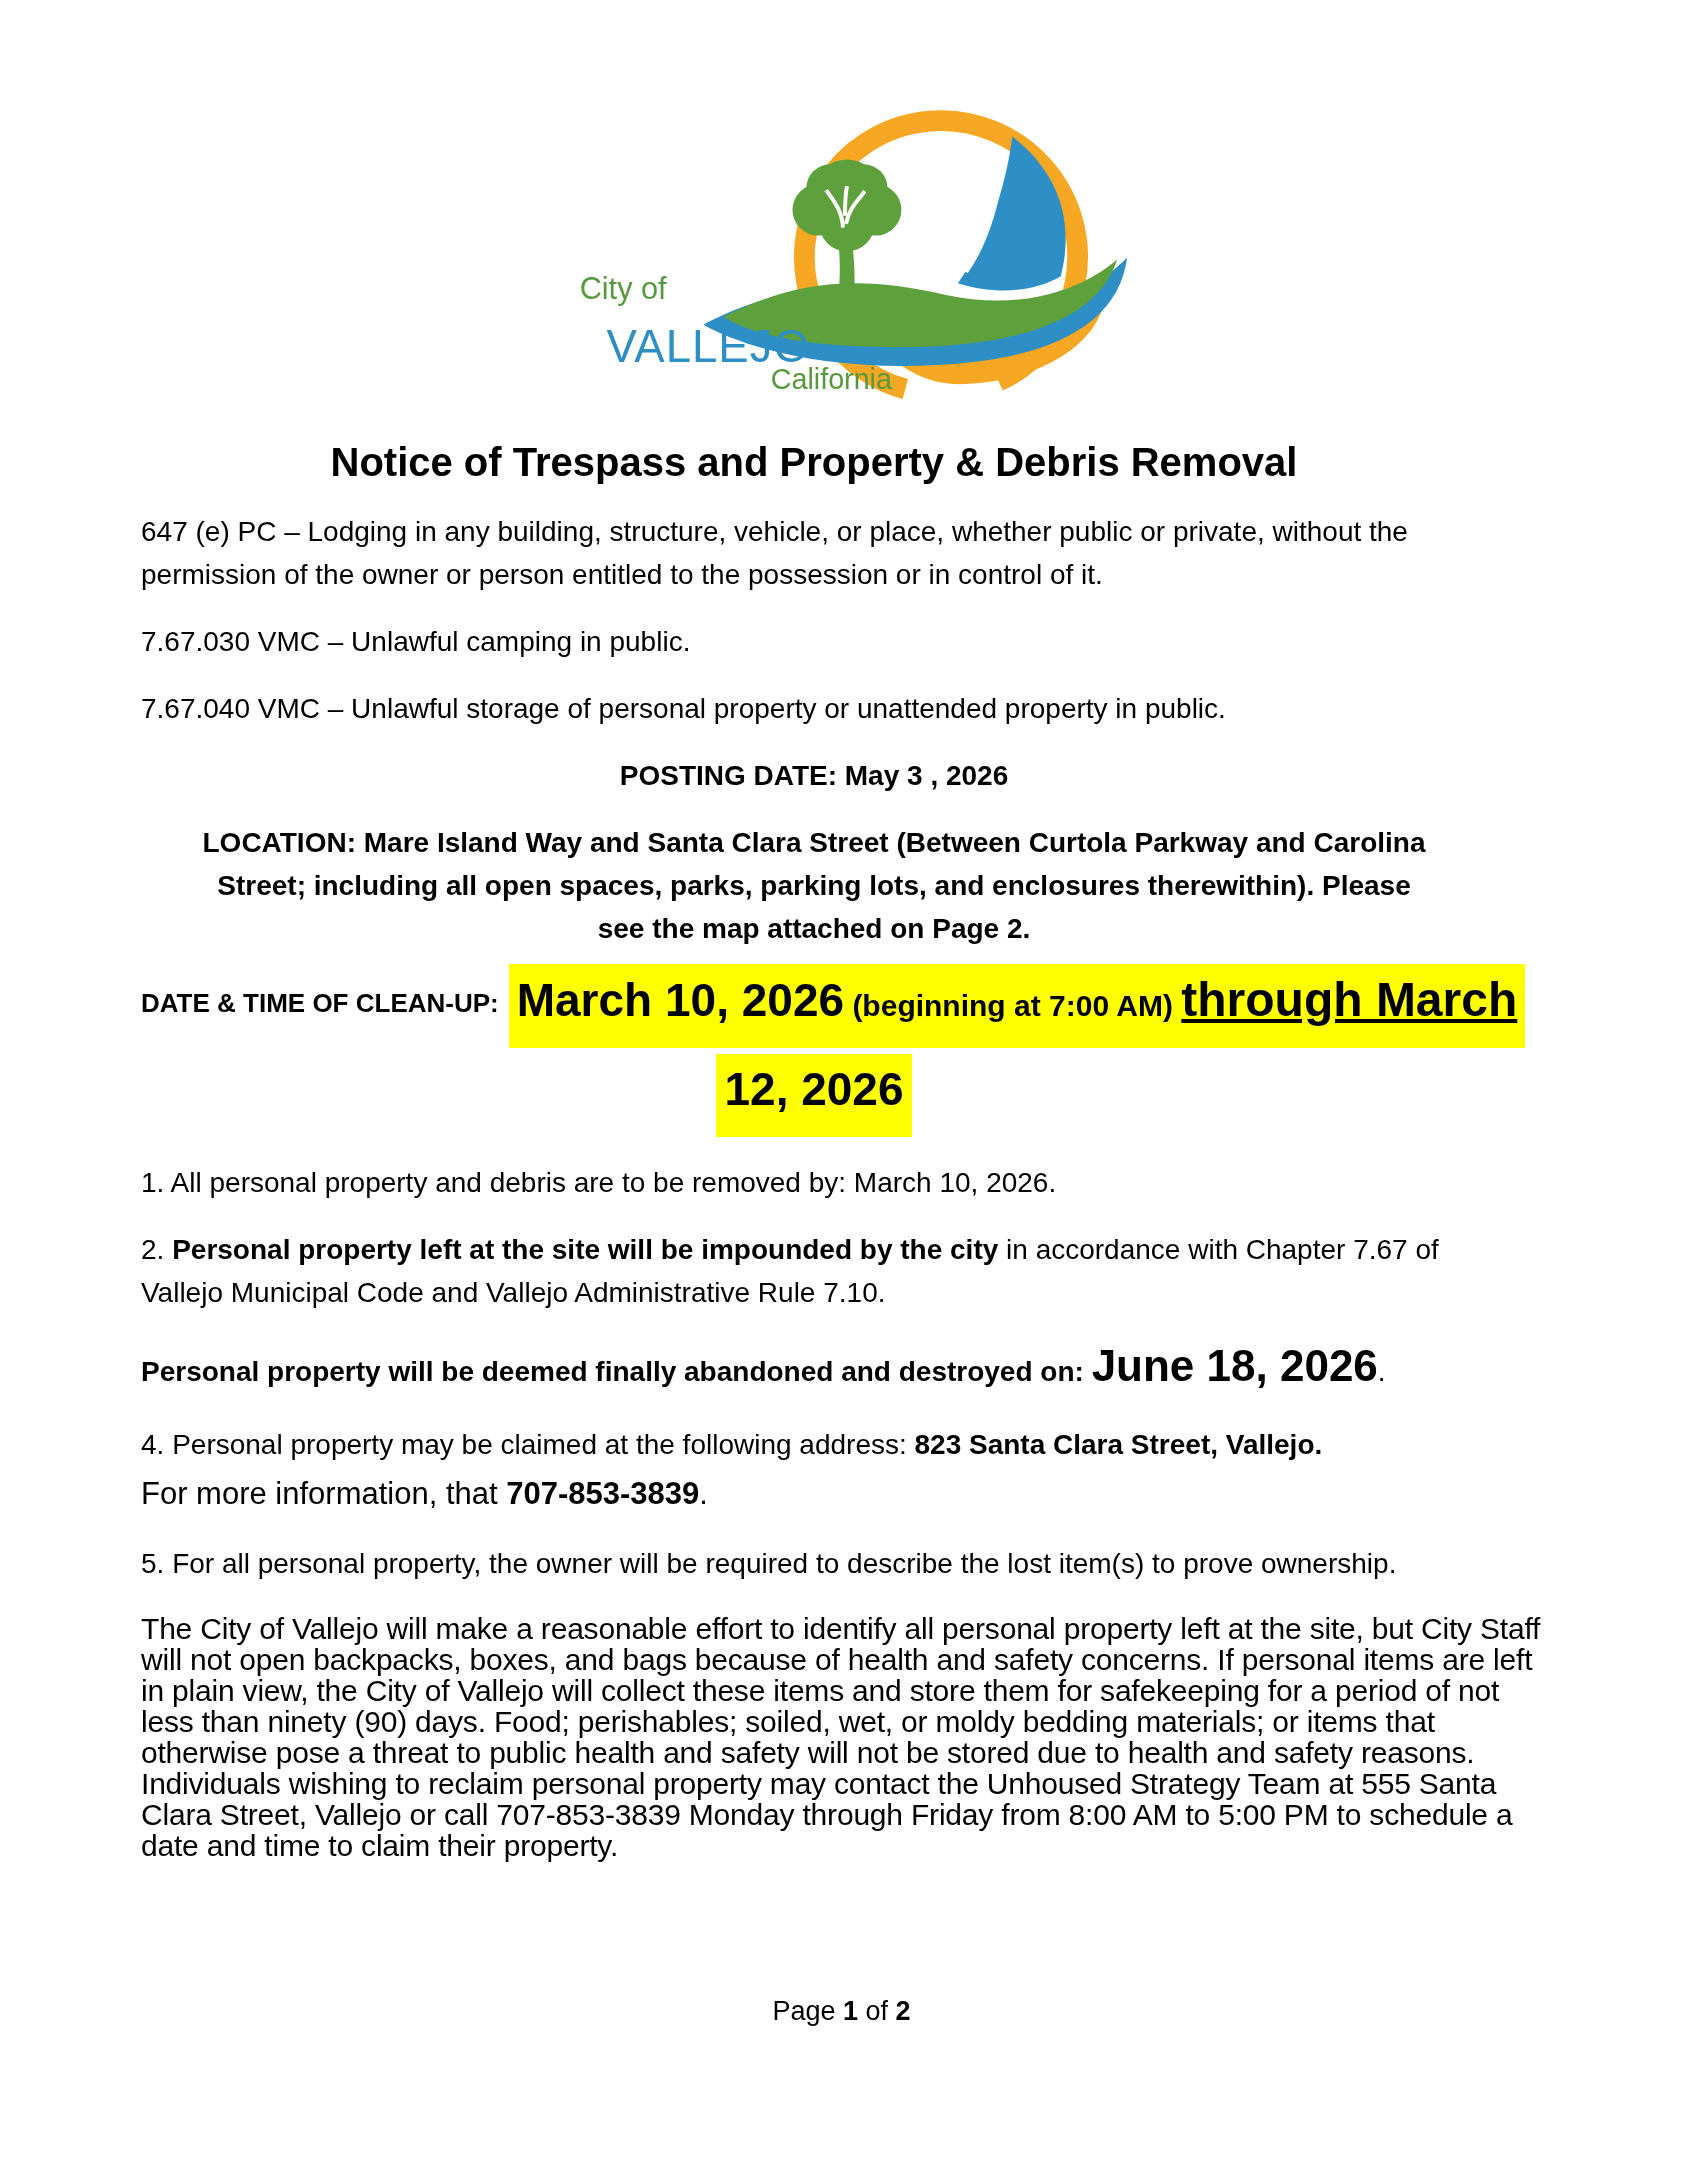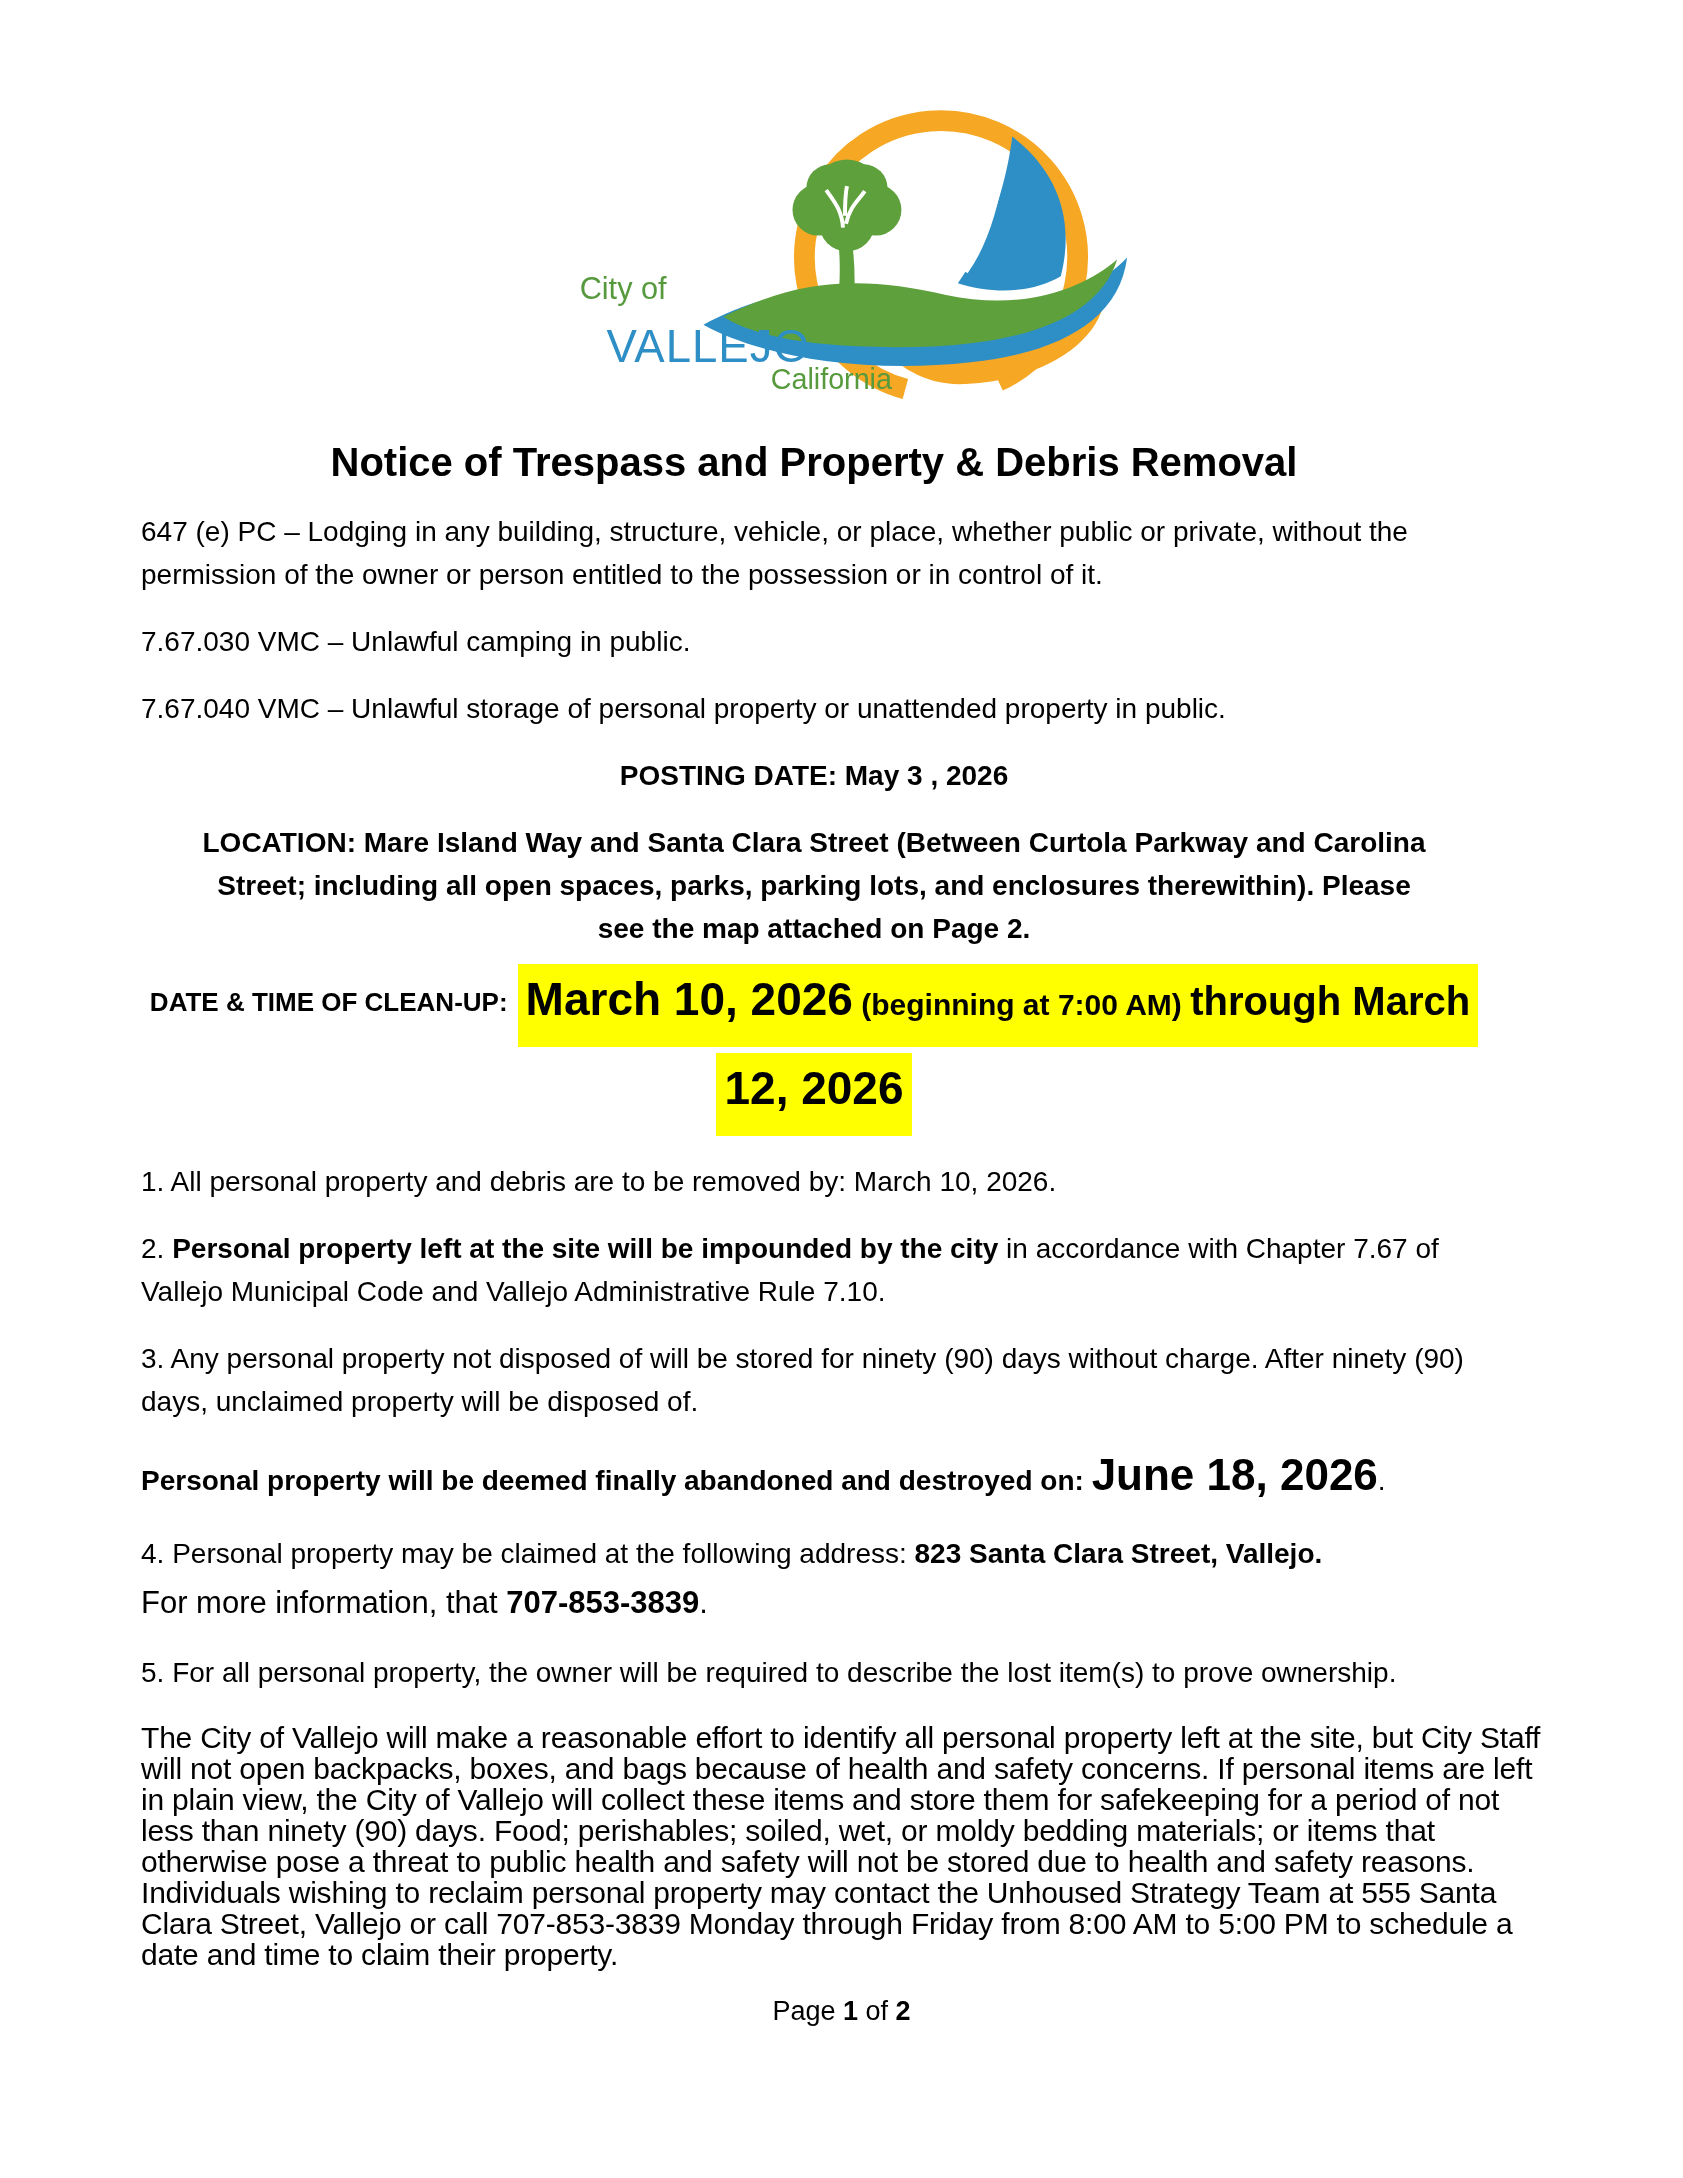--- a/index.html
+++ b/index.html
@@ -50,21 +50,21 @@
     font-weight: bold;
     margin-right: 10px;
     vertical-align: 4px;
   }
   .hl-box {
     display: inline-block;
     padding: 4px 8px 6px 8px;
   }
   .hl-big   { font-size: 46px; font-weight: bold; }
   .hl-med   { font-size: 30px; font-weight: bold; }
-  .hl-large { font-size: 40px; font-weight: bold; }
+  .hl-large { font-size: 48px; font-weight: bold; text-decoration: underline; }
   .bold { font-weight: bold; }
   .abandoned-line { font-size: 28px; line-height: 55px; margin-top: 24px; white-space: nowrap; }
   .abandoned-line .big-date { font-size: 44px; font-weight: bold; }
   .item4-line2 { font-size: 31px; line-height: 48px; margin-top: 4px; }
   .fine-print {
     font-size: 30px;
     line-height: 31px;
     margin-top: 28px;
     width: 1402px;
     letter-spacing: -0.2px;
@@ -131,21 +131,20 @@
 
     <div class="cleanup-block">
       <div class="cleanup-line1"><span class="cleanup-label">DATE &amp; TIME OF CLEAN-UP:</span><span class="hl-box" style="background:#FFFF00"><span class="hl-big">March 10, 2026</span><span class="hl-med"> (beginning at 7:00 AM) </span><span class="hl-large">through March</span></span></div>
       <div class="cleanup-line2"><span class="hl-box" style="background:#FFFF00"><span class="hl-big">12, 2026</span></span></div>
     </div>
 
     <div class="para">1. All personal property and debris are to be removed by: March 10, 2026.</div>
 
     <div class="para"><span>2. </span><span class="bold">Personal property left at the site will be impounded by the city</span><span> in accordance with Chapter 7.67 of Vallejo Municipal Code and Vallejo Administrative Rule 7.10.</span></div>
 
-    <div class="para">3. Any personal property not disposed of will be stored for ninety (90) days without charge. After ninety (90) days, unclaimed property will be disposed of.</div>
 
     <div class="abandoned-line"><span class="bold">Personal property will be deemed finally abandoned and destroyed on: </span><span class="big-date">June 18, 2026</span><span>.</span></div>
 
     <div class="para"><span>4. Personal property may be claimed at the following address: </span><span class="bold">823 Santa Clara Street, Vallejo.</span></div>
     <div class="item4-line2"><span>For more information, that </span><span class="bold">707-853-3839</span><span>.</span></div>
 
     <div class="para">5. For all personal property, the owner will be required to describe the lost item(s) to prove ownership.</div>
 
     <div class="fine-print">The City of Vallejo will make a reasonable effort to identify all personal property left at the site, but City Staff will not open backpacks, boxes, and bags because of health and safety concerns. If personal items are left in plain view, the City of Vallejo will collect these items and store them for safekeeping for a period of not less than ninety (90) days. Food; perishables; soiled, wet, or moldy bedding materials; or items that otherwise pose a threat to public health and safety will not be stored due to health and safety reasons. Individuals wishing to reclaim personal property may contact the Unhoused Strategy Team at 555 Santa Clara Street, Vallejo or call 707-853-3839 Monday through Friday from 8:00 AM to 5:00 PM to schedule a date and time to claim their property.</div>
 

